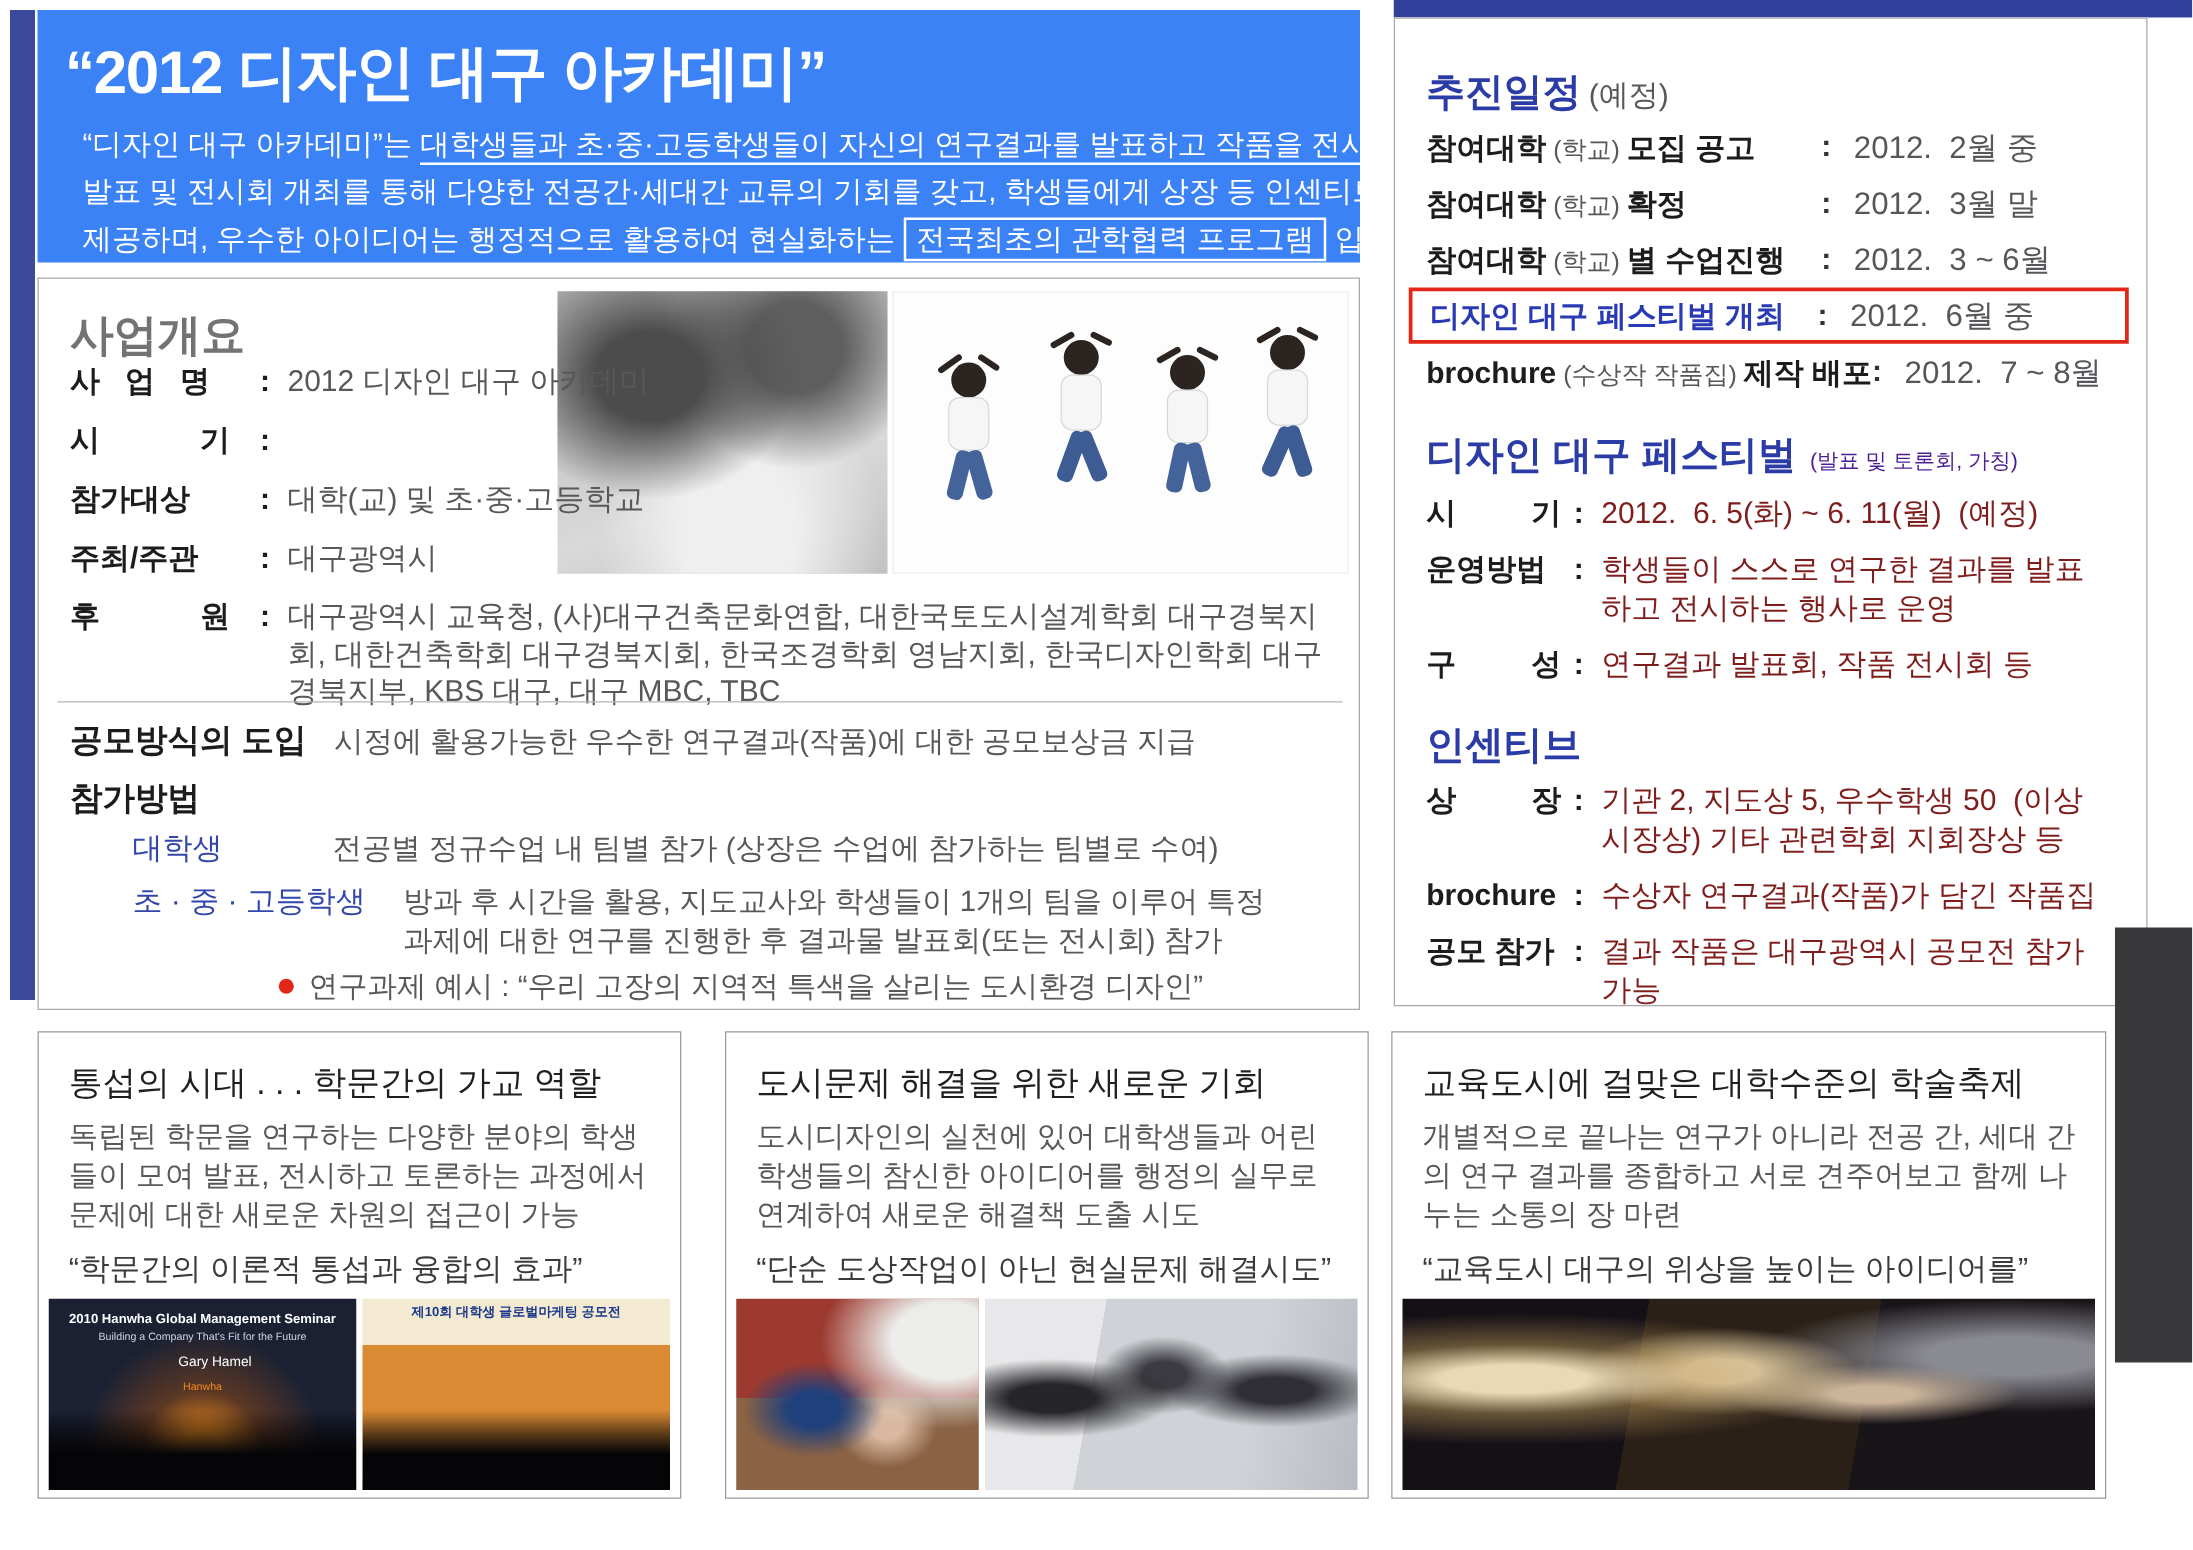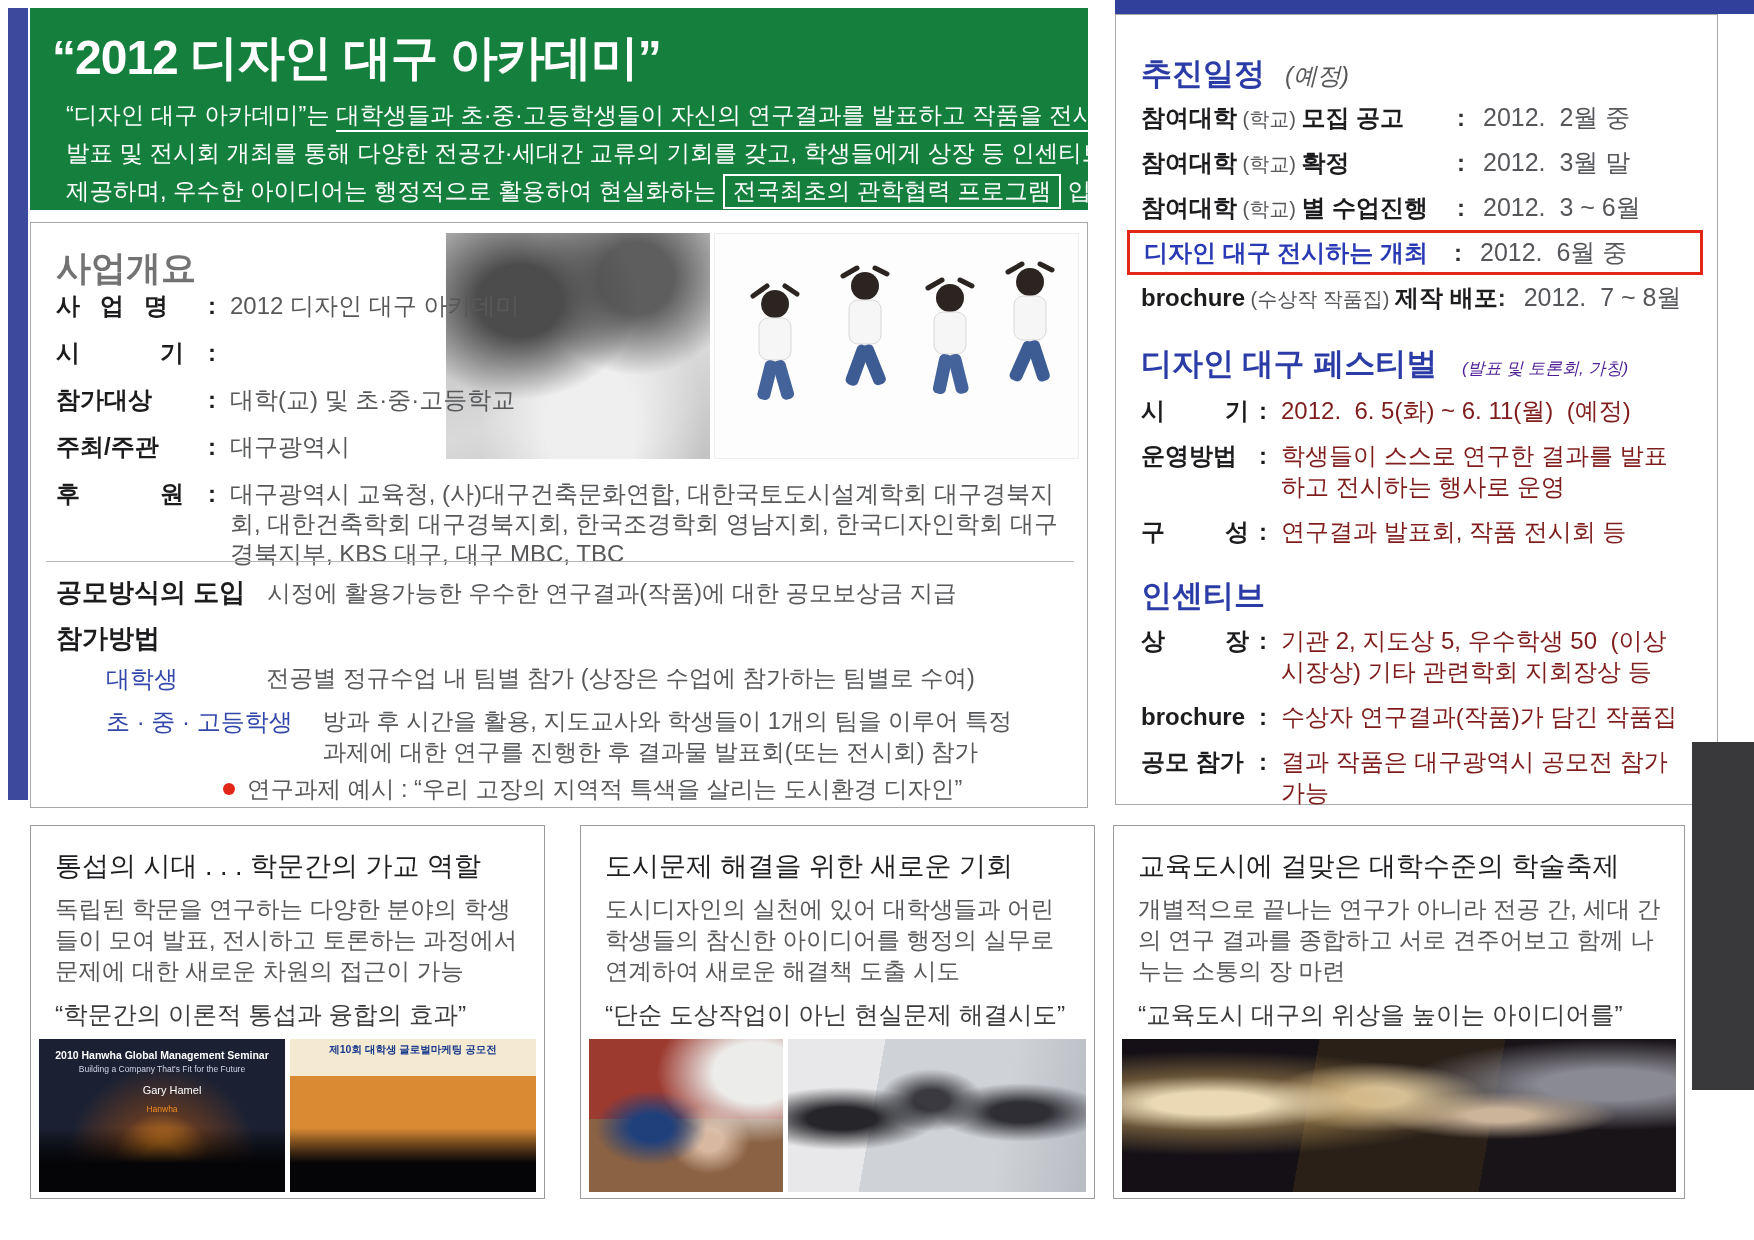--- a/index.html
+++ b/index.html
@@ -4,21 +4,21 @@
 <style>
   html,body{margin:0;padding:0;background:#ffffff;}
   .page{position:relative;width:1754px;height:1240px;background:#ffffff;overflow:hidden;
         font-family:"Liberation Sans","DejaVu Sans",sans-serif;}
   .abs{position:absolute;}
 
   
   .stripe-left{left:8px;top:8px;width:20px;height:792px;background:#3c4a9e;}
 
   
-  .header-box{left:30px;top:8px;width:1058px;height:202px;background:#15803d;}
+  .header-box{left:30px;top:8px;width:1058px;height:202px;background:#3b82f6;}
   .header-title{position:absolute;left:22px;top:18px;font-size:48px;font-weight:bold;color:#ffffff;letter-spacing:-1px;white-space:nowrap;}
   .header-desc{position:absolute;left:36px;top:88px;font-size:23.5px;color:#ffffff;line-height:38px;white-space:nowrap;}
   .u-line{border-bottom:2px solid #ffffff;padding-bottom:2px;}
   .boxed{border:2px solid #ffffff;padding:2px 8px 3px;}
 
   
   .main-box{left:30px;top:222px;width:1058px;height:586px;background:#fff;border:1px solid #a8a8aa;box-sizing:border-box;}
   .ov-title{position:absolute;left:25px;top:22px;font-size:35px;font-weight:bold;color:#737373;}
   .ov-rows{position:absolute;left:25px;top:68px;width:1005px;}
   .ov-row{display:flex;margin-bottom:17px;font-size:24px;line-height:30px;}
@@ -45,21 +45,21 @@
       radial-gradient(ellipse at 28% 30%,#4c4c4c 0 16%,transparent 44%),
       radial-gradient(ellipse at 72% 20%,#5e5e5e 0 14%,transparent 38%),
       radial-gradient(ellipse at 55% 85%,#efefef 0 22%,transparent 55%),
       linear-gradient(160deg,#b4b4b4,#d9d9d9 65%,#c2c2c2);}
   .photo-kids{left:683px;width:365px;background:#fdfdfd;border:1px solid #eee;box-sizing:border-box;}
 
   
   .topbar-right{left:1115px;top:0;width:639px;height:14px;background:#31409a;}
   .right-panel{left:1115px;top:14px;width:603px;height:791px;background:#fff;border:1px solid #a8a8aa;box-sizing:border-box;}
   .sec-title{position:absolute;left:25px;font-size:31px;font-weight:bold;color:#2c3ca6;white-space:nowrap;}
-  .sec-sub{font-size:24px;font-weight:normal;color:#57585a;margin-left:20px;font-style:italic;}
+  .sec-sub{font-size:24px;font-weight:normal;color:#57585a;margin-left:6px;}
   .fest-sub{font-size:17px;font-weight:normal;color:#4c1d95;}
   .sch-rows{position:absolute;left:25px;top:80px;width:552px;}
   .srow{display:flex;align-items:center;height:45px;font-size:24px;box-sizing:border-box;}
   .s-label{flex:1;color:#1c1c1e;white-space:nowrap;}
   .s-pre,.s-post{font-weight:bold;}
   .s-sub{font-size:20px;color:#56575a;font-weight:normal;}
   .s-colon{flex:0 0 26px;font-weight:bold;color:#333;}
   .s-date{flex:0 0 210px;color:#56575a;white-space:pre;font-size:25px;}
   .srow.hl{border:3px solid #e22718;margin-left:-14px;padding-left:14px;margin-right:-10px;padding-right:10px;}
   .srow.hl .s-pre{color:#2a3ab4;}
@@ -226,21 +226,21 @@
           <span class="s-label"><span class="s-pre">참여대학</span><span class="s-sub"> (학교) </span><span class="s-post">확정</span></span>
           <span class="s-colon">:</span>
           <span class="s-date">2012.  3월 말</span>
         </div>
       <div class="srow">
           <span class="s-label"><span class="s-pre">참여대학</span><span class="s-sub"> (학교) </span><span class="s-post">별 수업진행</span></span>
           <span class="s-colon">:</span>
           <span class="s-date">2012.  3 ~ 6월</span>
         </div>
       <div class="srow hl">
-          <span class="s-label"><span class="s-pre">디자인 대구 전시하는 개최</span></span>
+          <span class="s-label"><span class="s-pre">디자인 대구 페스티벌 개최</span></span>
           <span class="s-colon">:</span>
           <span class="s-date">2012.  6월 중</span>
         </div>
       <div class="srow">
           <span class="s-label"><span class="s-pre">brochure</span><span class="s-sub"> (수상작 작품집) </span><span class="s-post">제작 배포</span></span>
           <span class="s-colon">:</span>
           <span class="s-date">2012.  7 ~ 8월</span>
         </div>
     </div>
 

